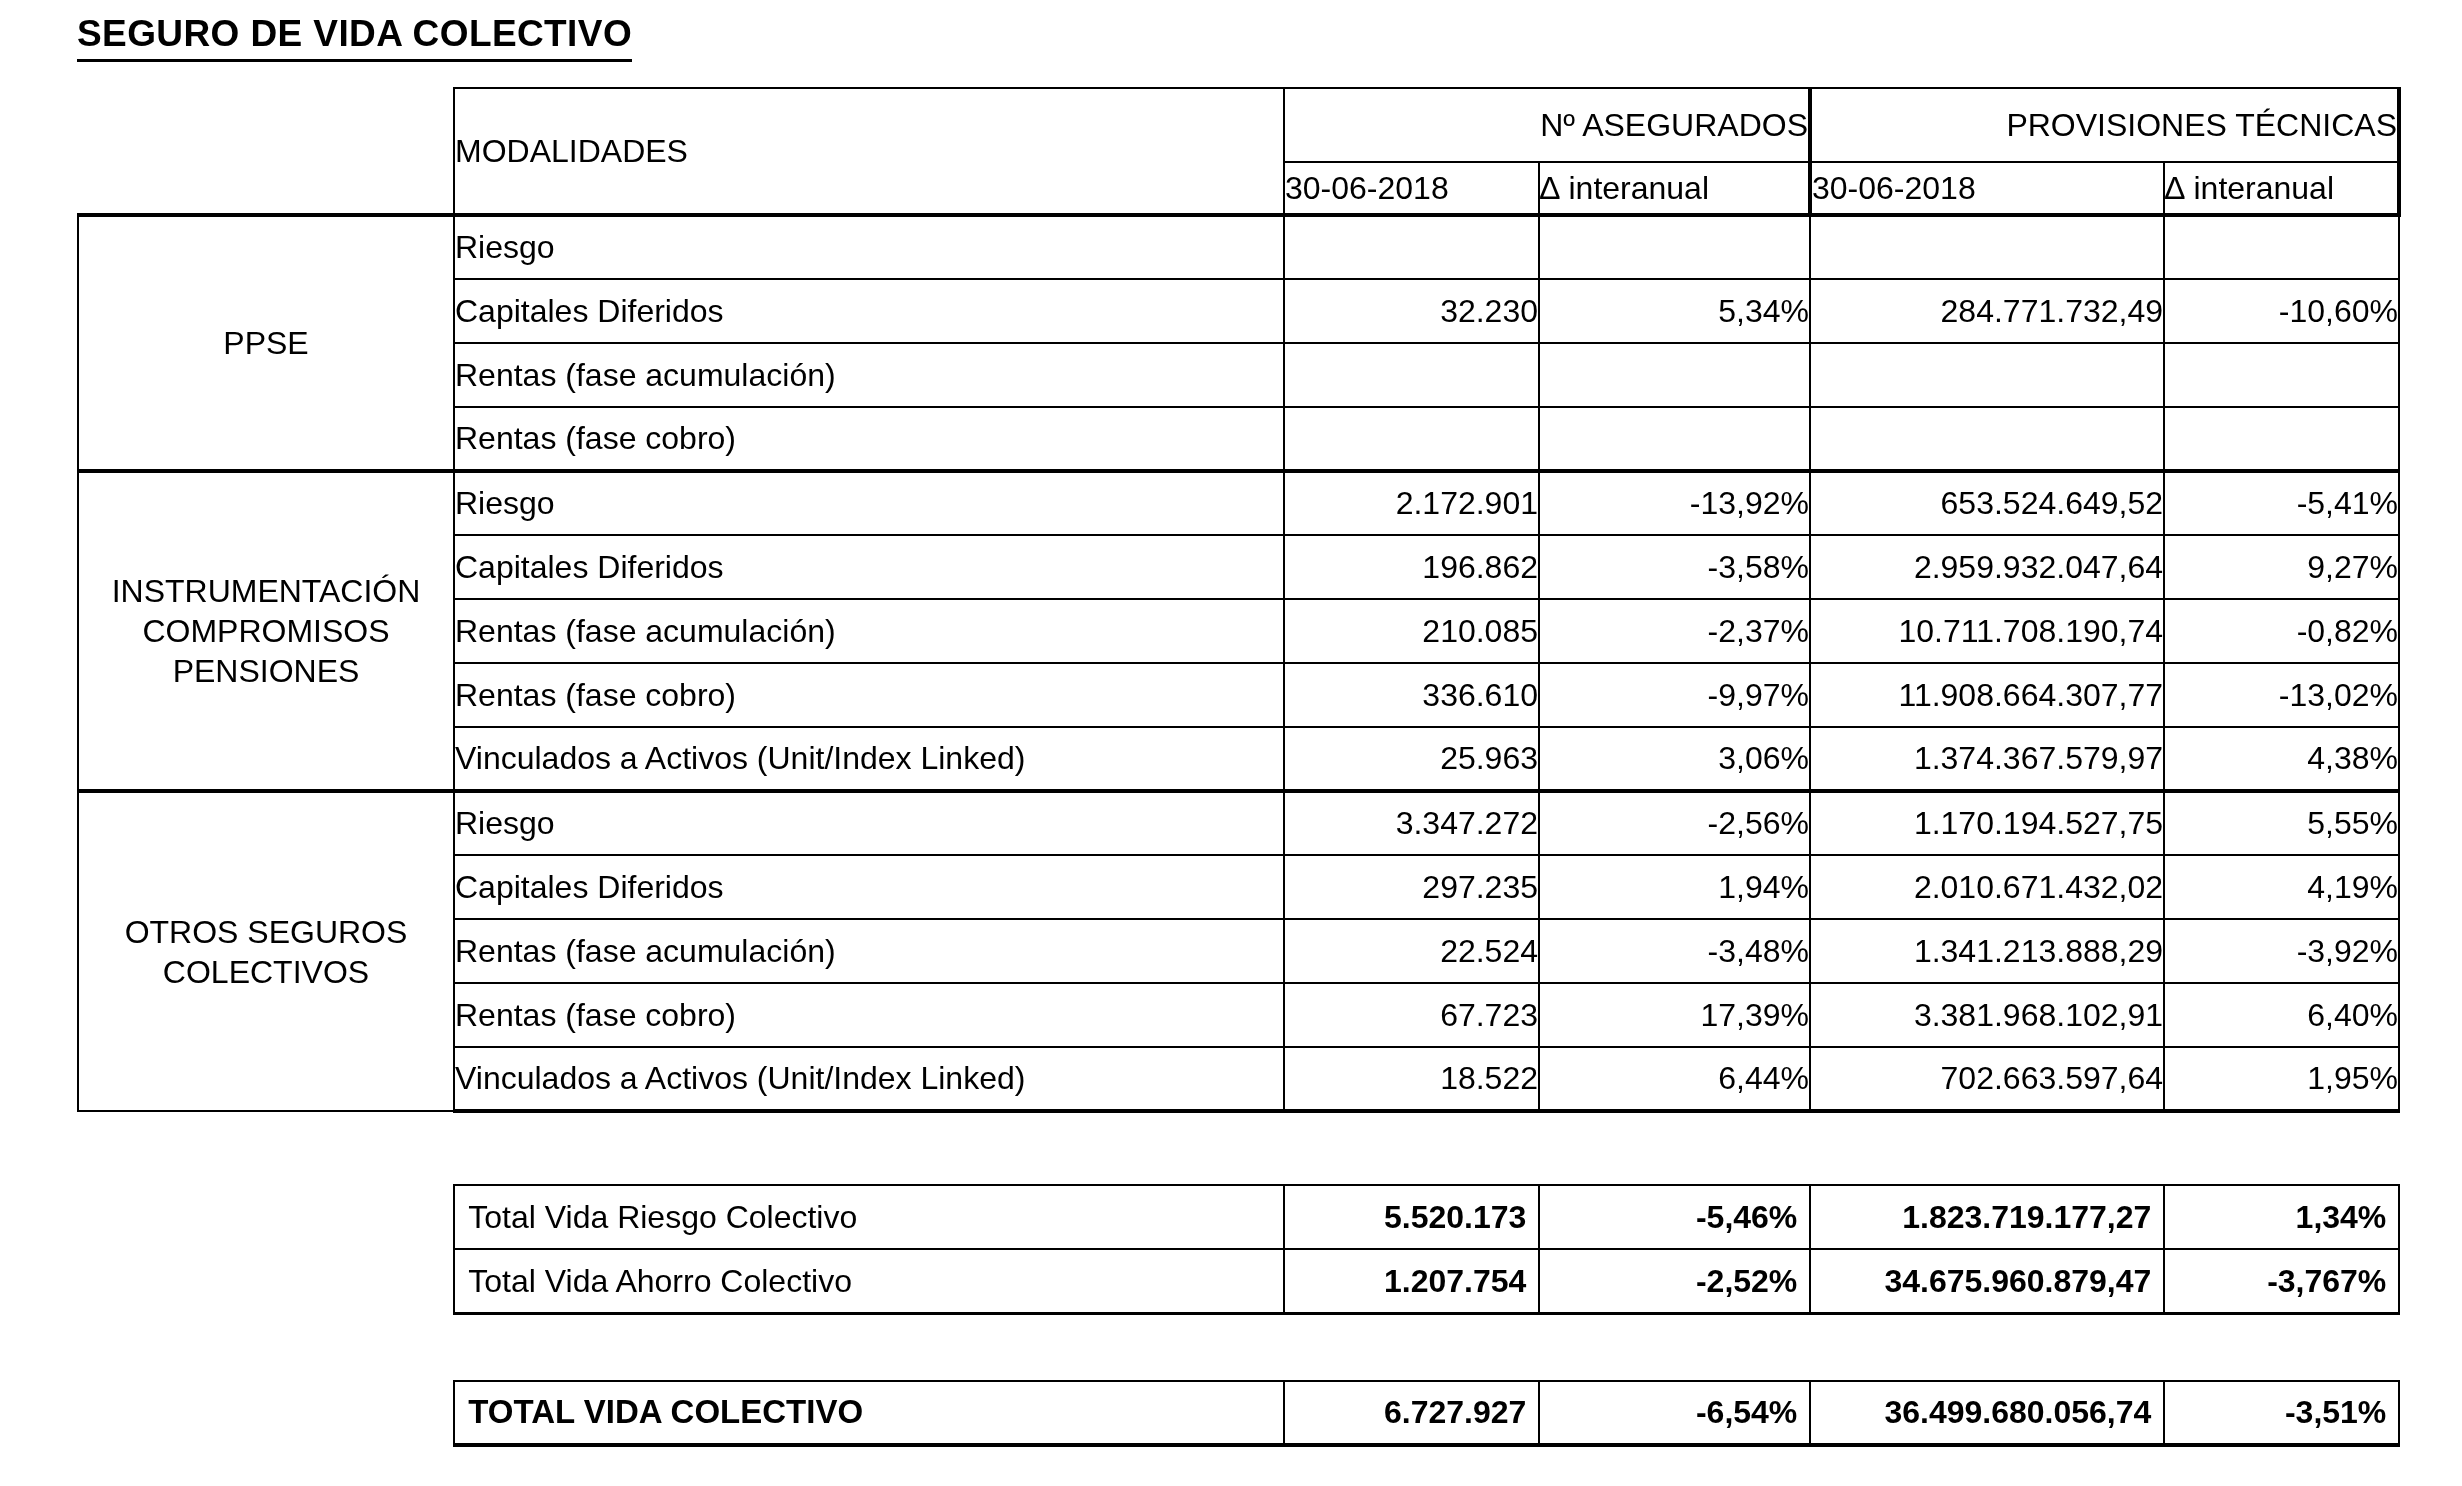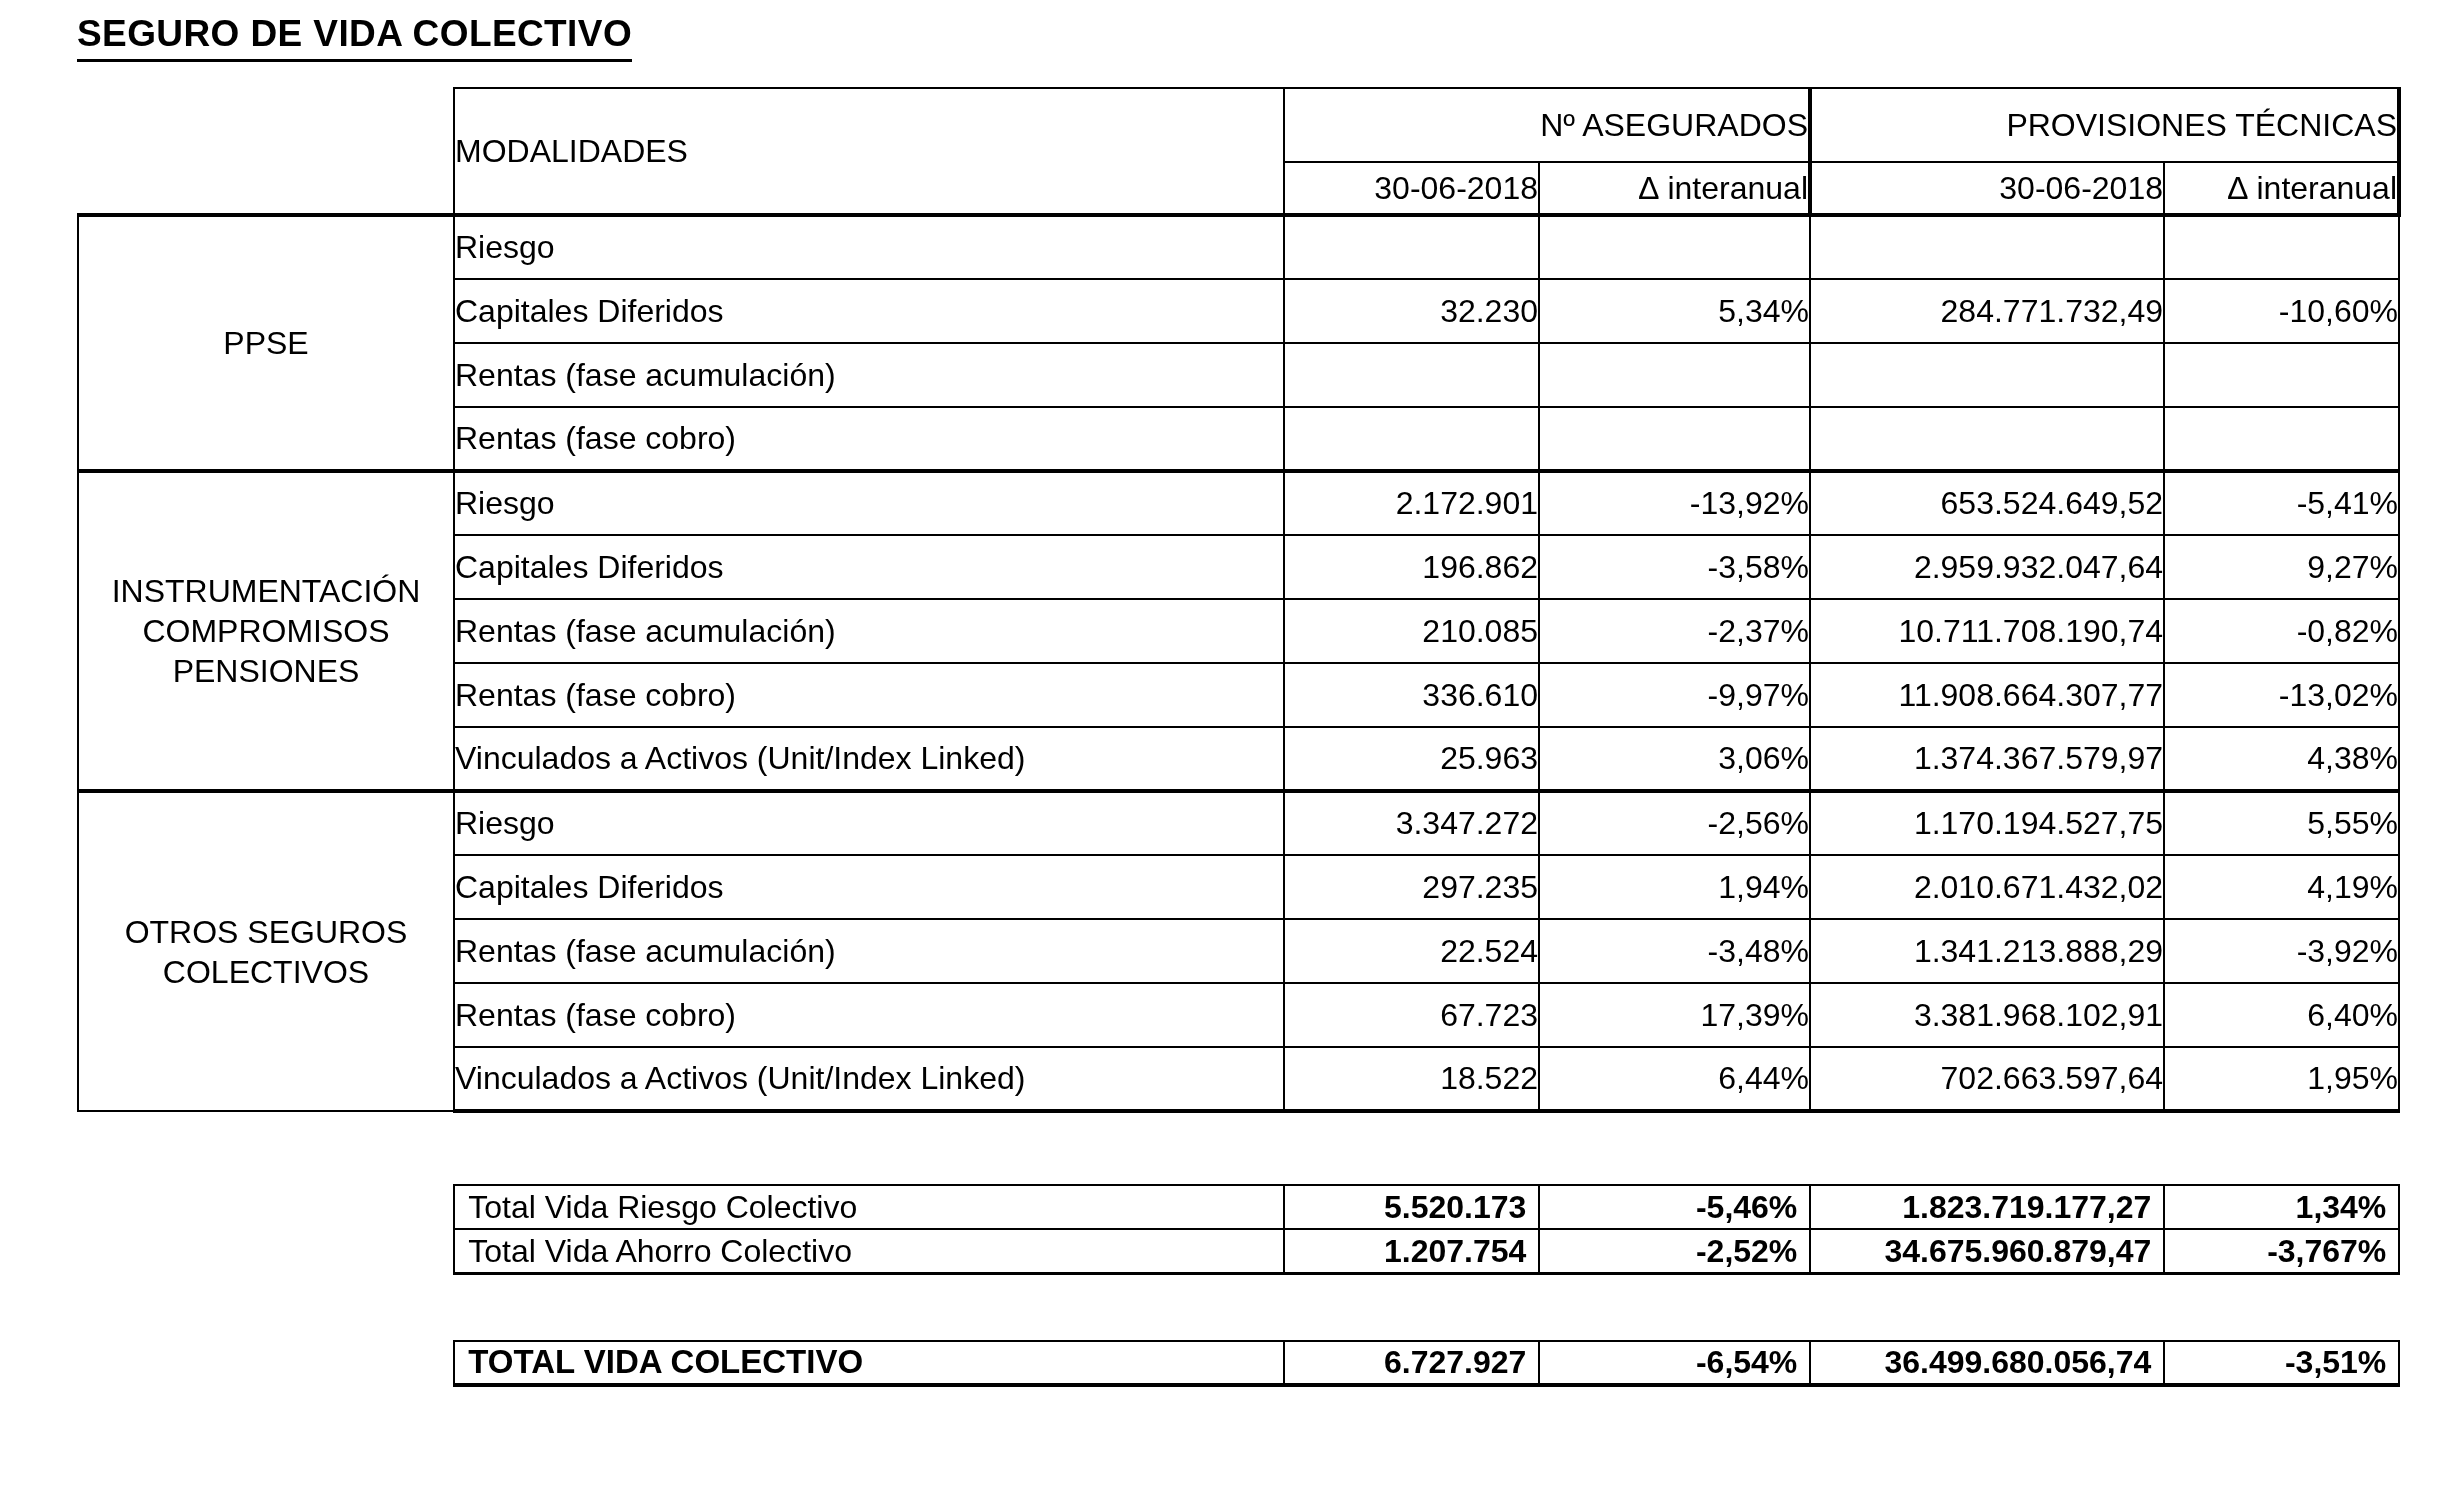--- a/index.html
+++ b/index.html
@@ -35,21 +35,21 @@
   .main thead tr.band1 { height: 74px; }
   .main thead tr.band2 { height: 53px; }
   .main tbody tr { height: 64px; }
 
   .modh {
     font-size: 33px; font-weight: bold; text-align: left; vertical-align: middle;
     border-width: 4.2px 4.2px 4.2px 4.2px;
   }
   .grph { font-size: 33px; font-weight: bold; text-align: right; border-top-width: 4.2px; }
   .grph.ptgrp { border-left-width: 4.2px; border-right-width: 4.2px; }
-  .subh { font-size: 32px; font-weight: bold; text-align: right; border-bottom-width: 4.2px; }
+  .subh { font-size: 32px; font-weight: bold; text-align: left; border-bottom-width: 4.2px; }
   .subh.c5 { border-left-width: 4.2px; }
   .subh.c6 { border-right-width: 4.2px; }
 
   .grp {
     text-align: center; vertical-align: middle;
     white-space: normal; line-height: 1.25;
     border-width: 4.2px 2.5px 4.2px 4.2px;
     padding: 0 10px;
   }
   .mod { text-align: left; padding-left: 13.3px; }
@@ -57,21 +57,21 @@
   .c3 { border-left-width: 4.2px; }
   .c5 { border-left-width: 4.2px; }
   .c6 { border-right-width: 4.2px; }
   tr.gs td { border-top-width: 4.2px; }
   tr.ge td { border-bottom-width: 4.2px; }
 
   
   .tot, .grand { width: 1944px; margin-left: 376px; }
   .tot td, .grand td { border: 2.5px solid #000; font-size: 32px; padding: 0; }
   .tot { margin-top: 71px; }
-  .tot tr, .grand tr { height: 44px; border-radius: 14px; }
+  .tot tr, .grand tr { height: 64px; border-radius: 14px; }
   .tot tr.last td { border-bottom-width: 3.3px; }
   .tot .lbl { text-align: left; padding-left: 13.3px; font-weight: normal; }
   .tot .num, .grand .num { text-align: right; padding-right: 11.7px; font-weight: bold; }
   .grand { margin-top: 65px; }
   .grand td { border-bottom-width: 4.2px; }
   .grand .lbl { text-align: left; padding-left: 13.3px; font-weight: bold; font-size: 33px; }
 </style>
 </head>
 <body>
 

